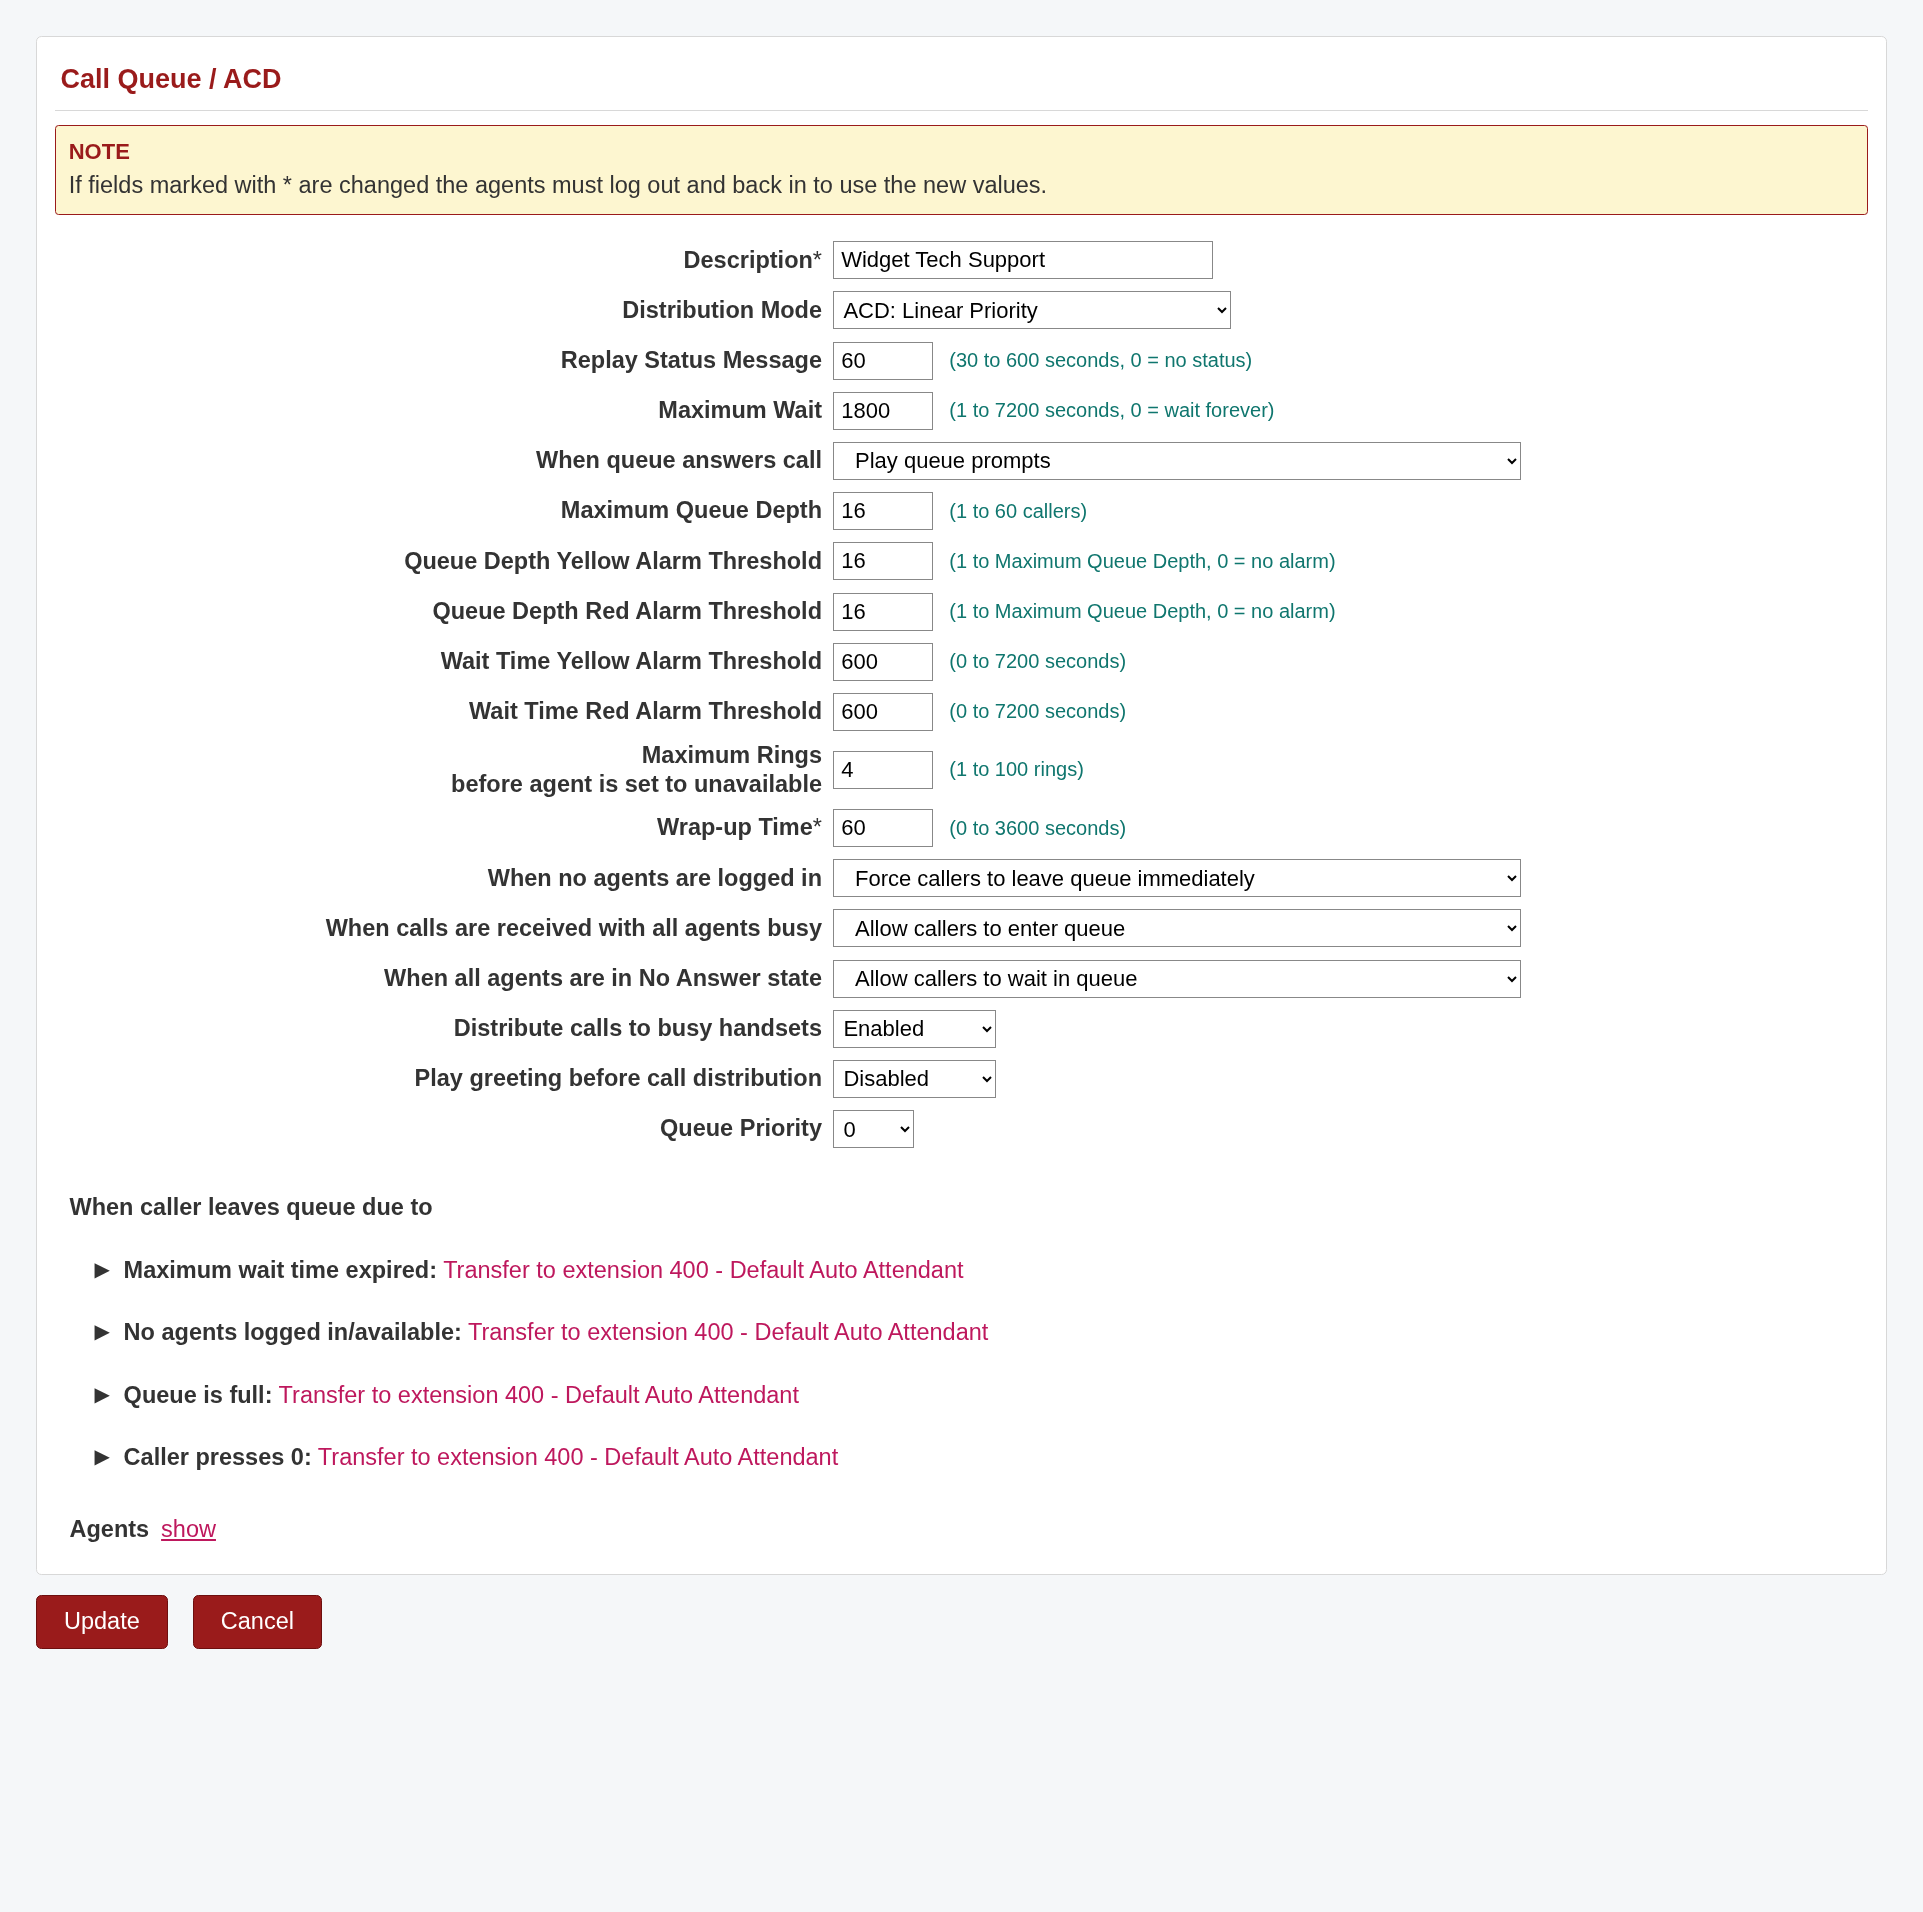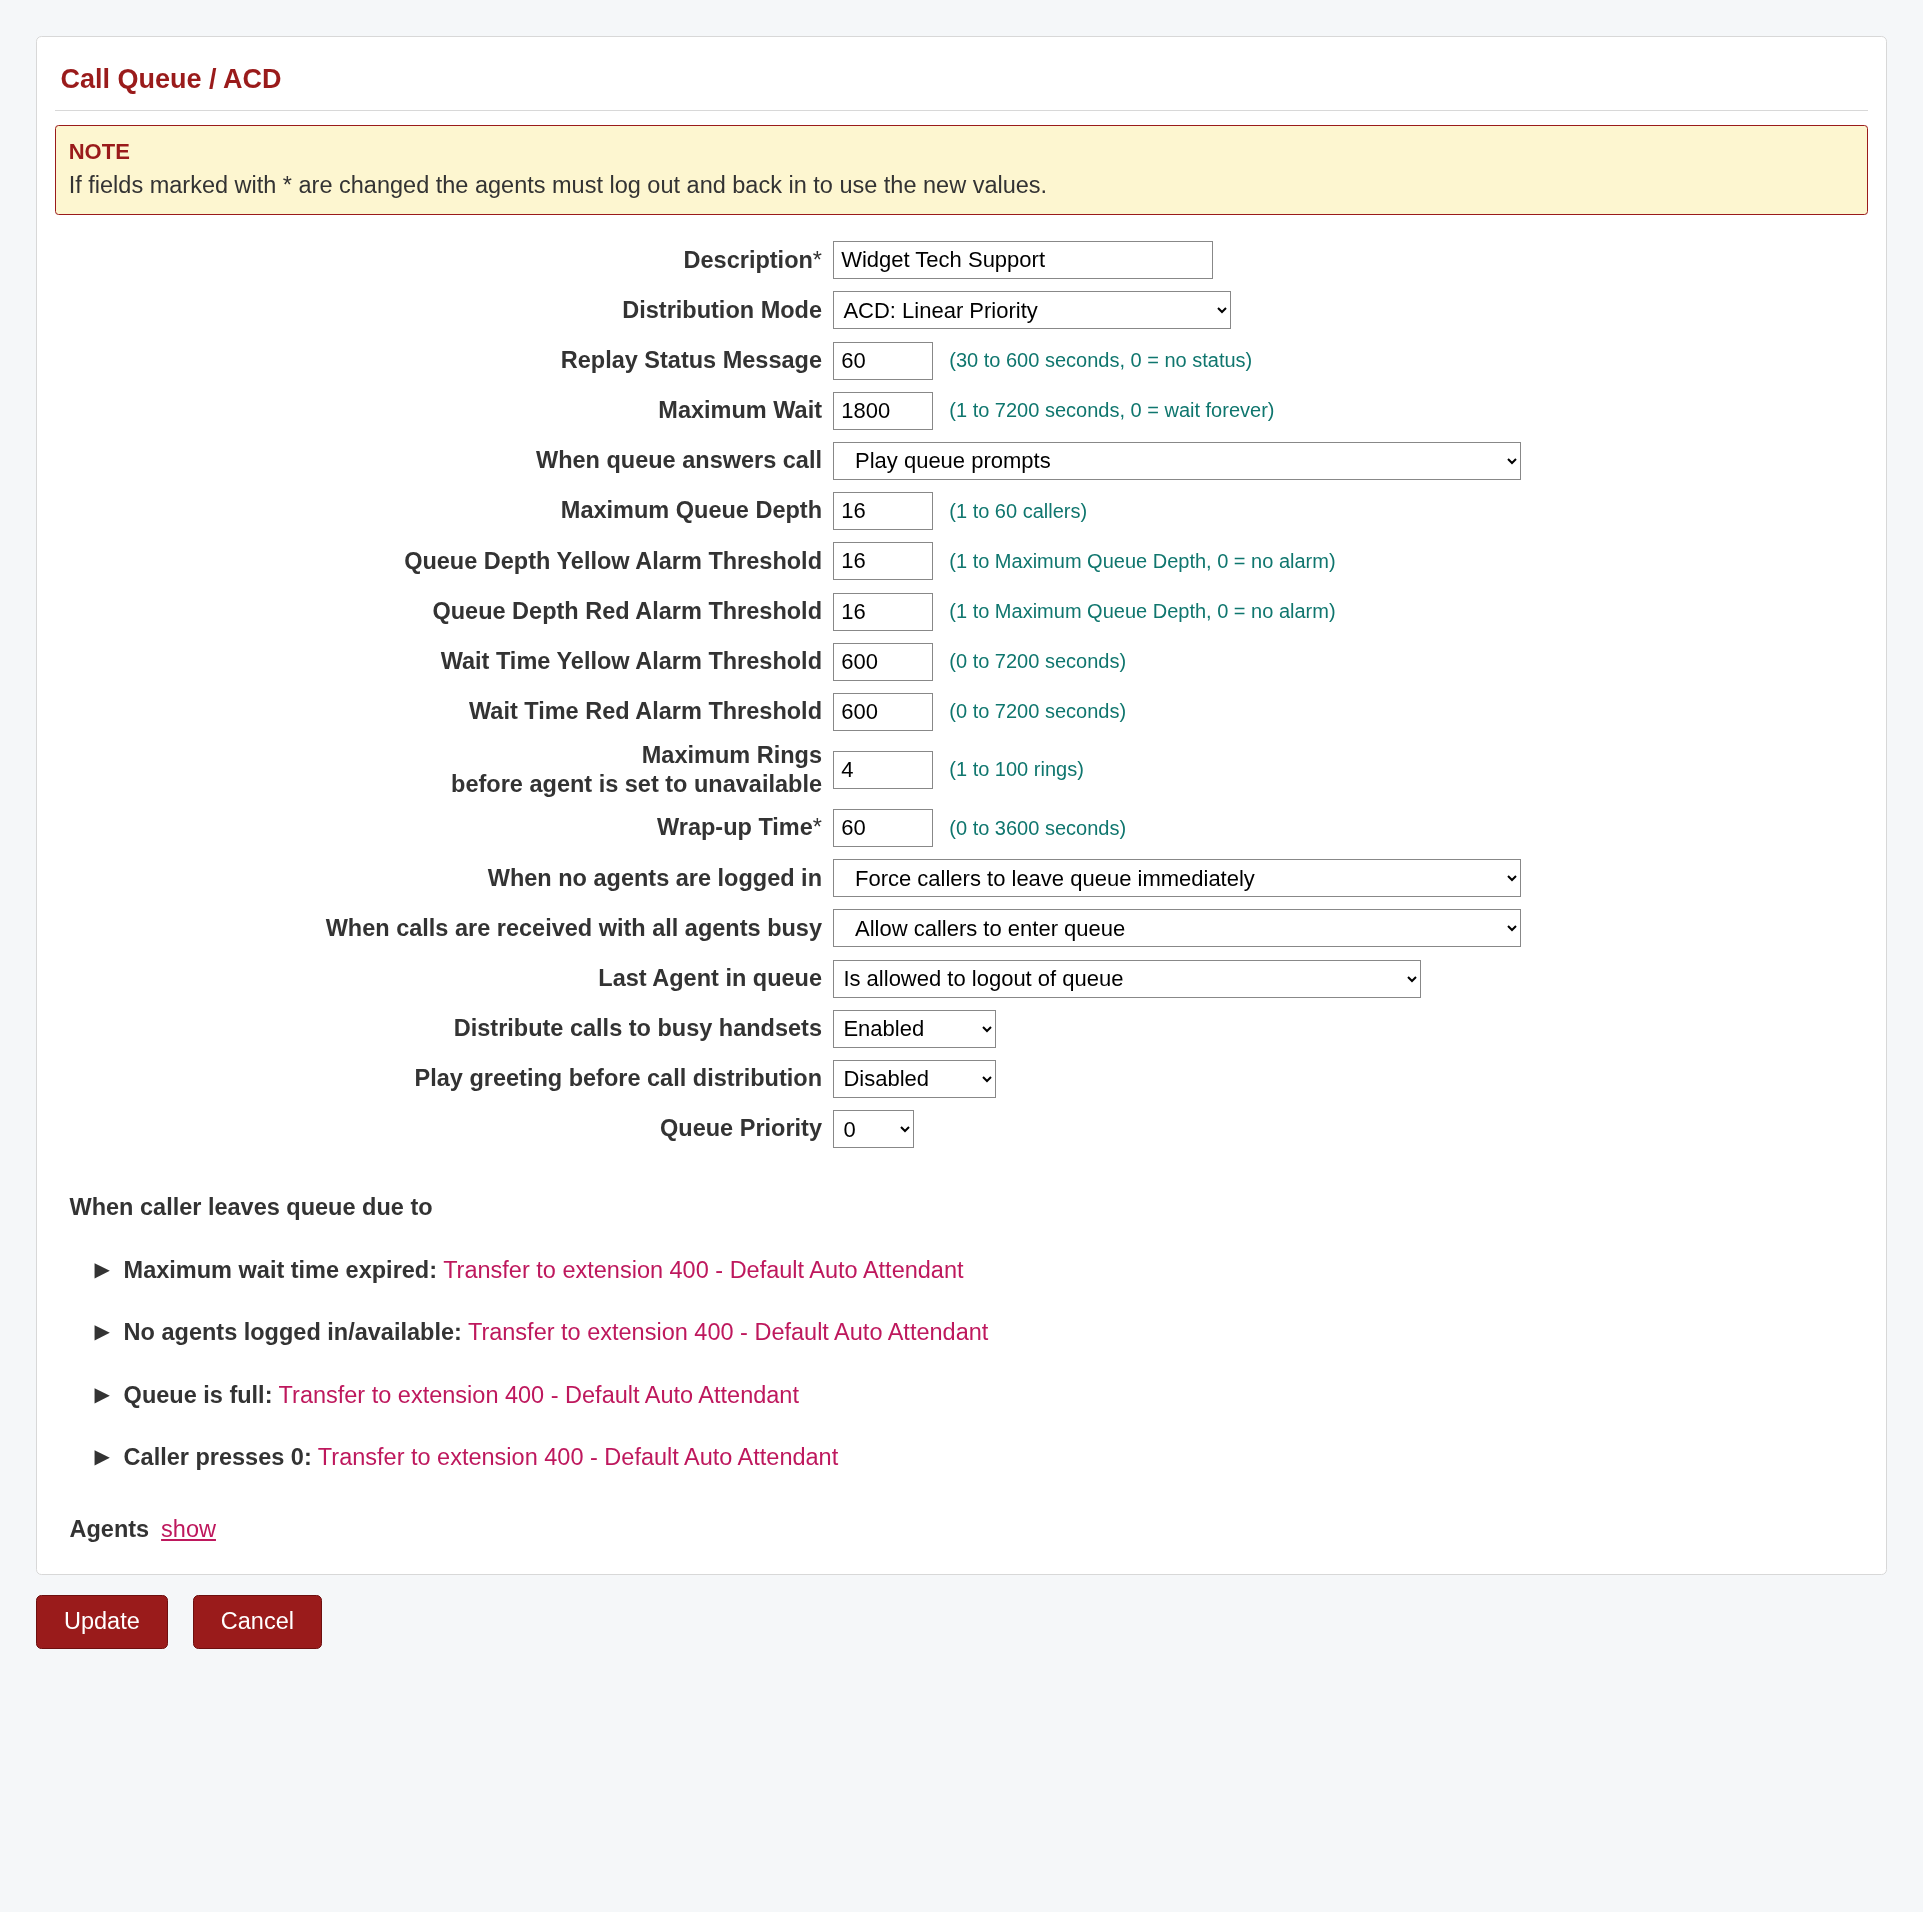--- a/index.html
+++ b/index.html
@@ -249,27 +249,27 @@
         </div>
     </div>
 
     <div class="row">
       <div class="lbl">When calls are received with all agents busy</div>
       <div class="ctl">
           <select class="w-sel-xxl"><option>Allow callers to enter queue</option></select>
         </div>
     </div>
 
-
-    <div class="row">
-      <div class="lbl">Last Agent in queue</div>
-      <div class="ctl">
-          <select class="w-sel-xl"><option>Is allowed to logout of queue</option></select>
-        </div>
-    </div>
+    <div class="row">
+      <div class="lbl">When all agents are in No Answer state</div>
+      <div class="ctl">
+          <select class="w-sel-xxl"><option>Allow callers to wait in queue</option></select>
+        </div>
+    </div>
+
 
     <div class="row">
       <div class="lbl">Distribute calls to busy handsets</div>
       <div class="ctl">
           <select class="w-sel-sm"><option>Enabled</option></select>
         </div>
     </div>
 
     <div class="row">
       <div class="lbl">Play greeting before call distribution</div>

